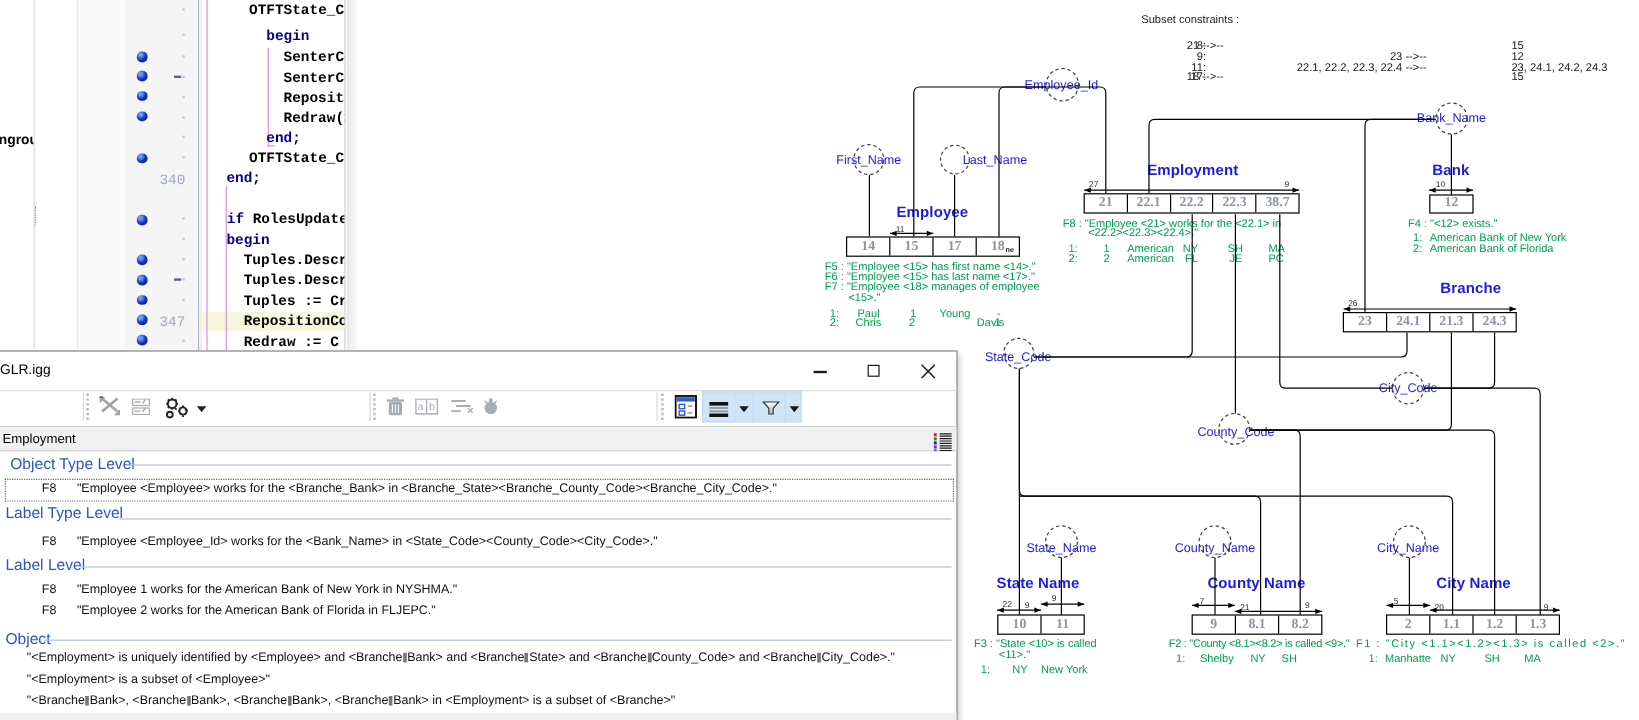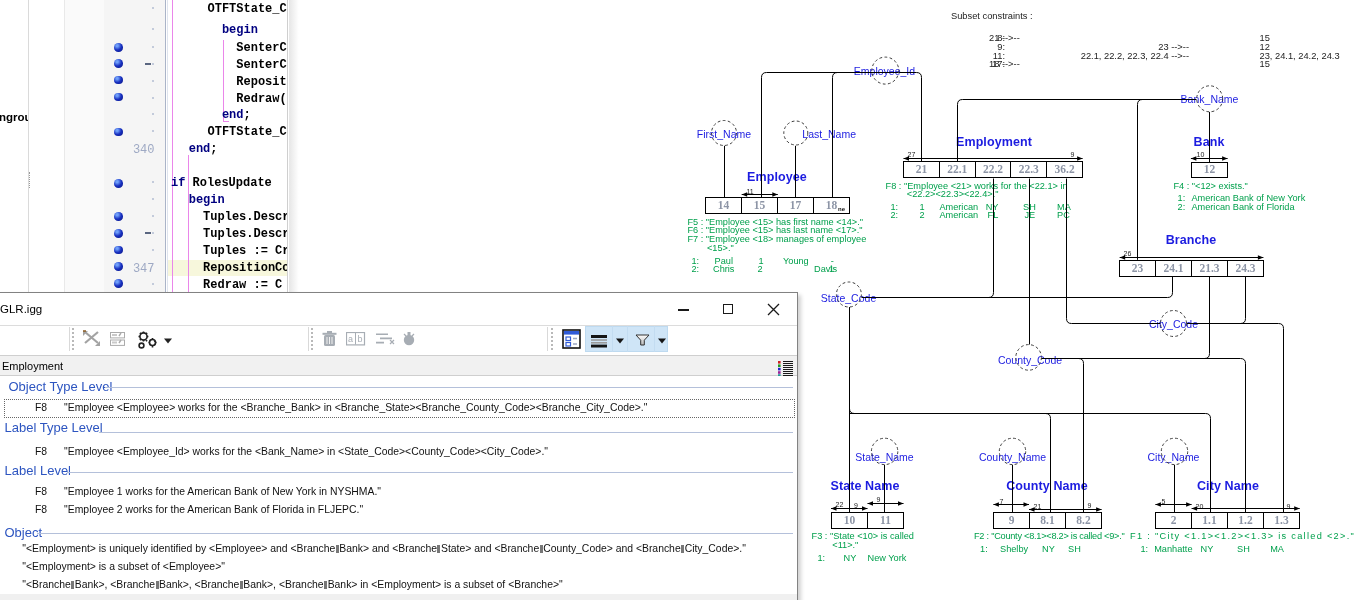--- a/index.html
+++ b/index.html
@@ -46,21 +46,21 @@
 <div class="abs sc" style="left:989px;top:50.6px;width:200px;text-align:right">22.1, 22.2, 22.3, 22.4 --&gt;--</div>
 <div class="abs sc" style="left:989px;top:59.4px;width:200px;">18 --&gt;--</div>
 <div class="abs sc" style="left:1259.5px;top:33px">15</div>
 <div class="abs sc" style="left:1259.5px;top:41.8px">12</div>
 <div class="abs sc" style="left:1259.5px;top:50.6px">23, 24.1, 24.2, 24.3</div>
 <div class="abs sc" style="left:1259.5px;top:59.4px">15</div>
 
 <div class="abs t" style="left:717px;top:169.5px;width:120px;text-align:center">Employee</div>
 <div class="abs t" style="left:934px;top:134.5px;width:120px;text-align:center">Employment</div>
 <div class="abs t" style="left:1149px;top:135px;width:120px;text-align:center">Bank</div>
-<div class="abs t" style="left:1131px;top:232.8px;width:120px;text-align:center">Branche</div>
+<div class="abs t" style="left:1131px;top:232.8px;width:120px;text-align:right">Branche</div>
 <div class="abs t" style="left:805px;top:479px;width:120px;text-align:center">State Name</div>
 <div class="abs t" style="left:987px;top:479px;width:120px;text-align:center">County Name</div>
 <div class="abs t" style="left:1168px;top:479px;width:120px;text-align:center">City Name</div>
 
 <div class="abs lb" style="left:824px;top:64.8px;width:121px;text-align:center">Employee_Id</div>
 <div class="abs lb" style="left:664px;top:128px;width:120px;text-align:center">First_Name</div>
 <div class="abs lb" style="left:735px;top:128px;width:121px;text-align:right">Last_Name</div>
 <div class="abs lb" style="left:1149px;top:93px;width:121px;text-align:center">Bank_Name</div>
 <div class="abs lb" style="left:788px;top:291.5px;width:121px;text-align:center">State_Code</div>
 <div class="abs lb" style="left:969px;top:354px;width:122px;text-align:center">County_Code</div>
@@ -74,21 +74,21 @@
         <div class="num">15</div>
         <div class="num">17</div>
         <div class="num">18</div>
       </div>
 <div class="abs" style="left:838px;top:206px;font-size:6px;font-weight:bold;color:#111">ne</div>
 <div class="frow" style="left:903px;top:161px;width:180px;height:17px;line-height:14.5px">
 <div class="num">21</div>
         <div class="num">22.1</div>
         <div class="num">22.2</div>
         <div class="num">22.3</div>
-        <div class="num">36.2</div>
+        <div class="num">38.7</div>
       </div>
 <div class="frow" style="left:1191px;top:162px;width:37px;height:16px;line-height:13px">
 <div class="num">12</div>
       </div>
 <div class="frow" style="left:1119px;top:260px;width:145px;height:17px;line-height:14.5px">
 <div class="num">23</div>
         <div class="num">24.1</div>
         <div class="num">21.3</div>
         <div class="num">24.3</div>
       </div>
@@ -269,21 +269,21 @@
 <div class="abs" style="left:222.5px;top:121px;width:6px;height:1px;background:#ea86ea"></div>
 <div class="cl" style="left:207.5px;top:3px">OTFTState_C</div>
 <div class="cl" style="left:221.9px;top:24px"><span class="kw">begin</span></div>
 <div class="cl" style="left:236.3px;top:42px">SenterCol</div>
 <div class="cl" style="left:236.3px;top:59px">SenterCol</div>
 <div class="cl" style="left:236.3px;top:76px">Repositio</div>
 <div class="cl" style="left:236.3px;top:93px">Redraw(Se</div>
 <div class="cl" style="left:221.9px;top:109px"><span class="kw">end</span>;</div>
 <div class="cl" style="left:207.5px;top:126px">OTFTState_C</div>
 <div class="cl" style="left:188.7px;top:143px"><span class="kw">end</span>;</div>
-<div class="cl" style="left:171px;top:177px"><span class="kw">if</span> RolesUpdate</div>
+<div class="cl" style="left:189px;top:177px"><span class="kw">if</span> RolesUpdate</div>
 <div class="cl" style="left:188.7px;top:194px"><span class="kw">begin</span></div>
 <div class="cl" style="left:203.1px;top:211px">Tuples.Descri</div>
 <div class="cl" style="left:203.1px;top:228px">Tuples.Descri</div>
 <div class="cl" style="left:203.1px;top:245px">Tuples := Cr</div>
 <div class="cl" style="left:203.1px;top:262px">RepositionCo</div>
 <div class="cl" style="left:203.1px;top:279px">Redraw := C</div>
 <div class="ball" style="left:114px;top:43.0px"></div>
 <div class="ball" style="left:114px;top:59.0px"></div>
 <div class="ball" style="left:114px;top:75.5px"></div>
 <div class="ball" style="left:114px;top:92.5px"></div>

